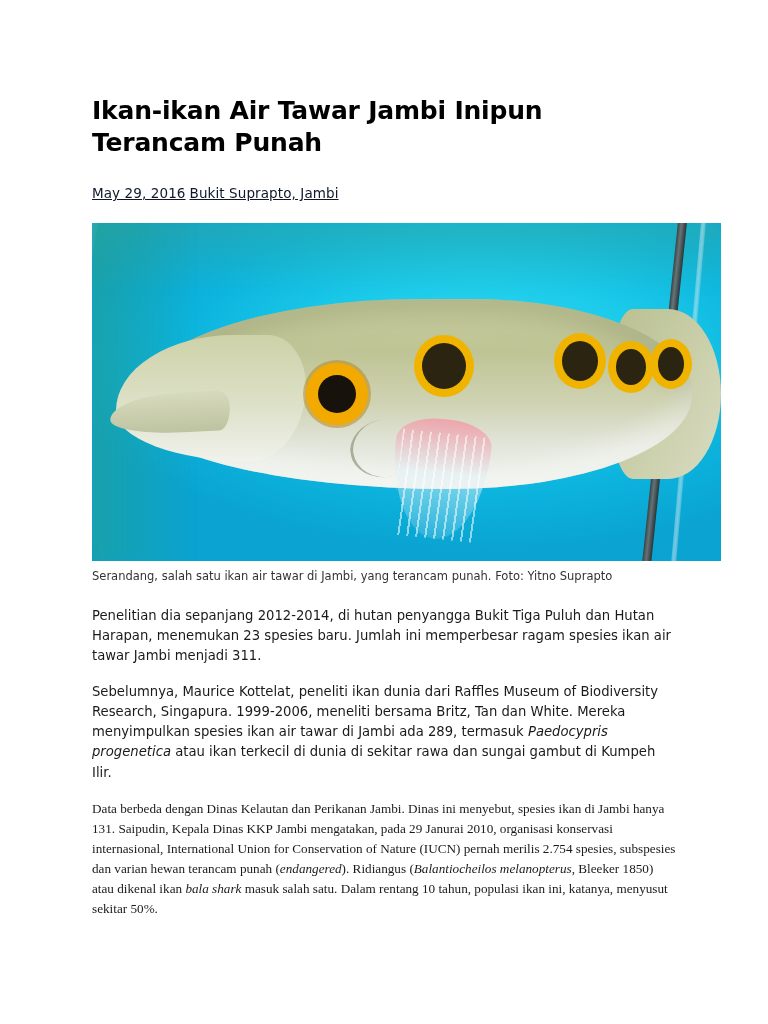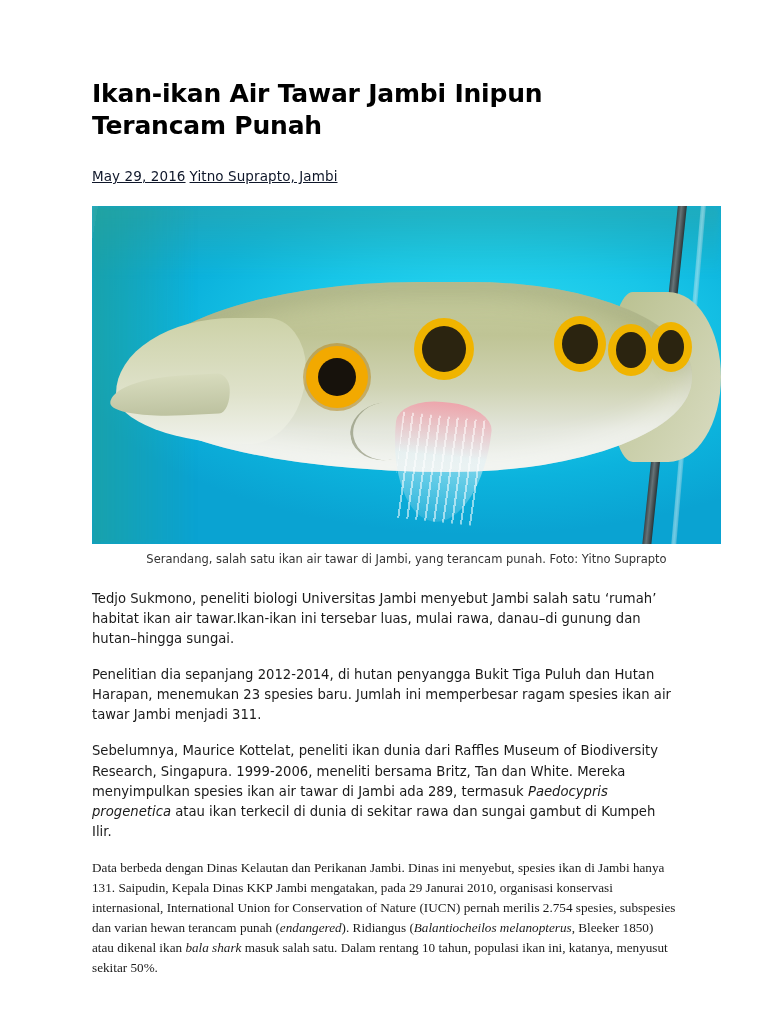--- a/index.html
+++ b/index.html
@@ -13,20 +13,21 @@
     font-family: "DejaVu Sans", sans-serif;
     color: #1a1a1a;
     overflow: hidden;
   }
   .page {
     position: relative;
     width: 768px;
     height: 764px;
     box-sizing: border-box;
     padding: 78px 92px 0 92px;
+    margin-top: 17px;
   }
   .article-title {
     font-size: 25px;
     line-height: 1.28;
     font-weight: bold;
     letter-spacing: -0.2px;
     margin: 0 0 26px 0;
     color: #000000;
     max-width: 520px;
   }
@@ -196,21 +197,20 @@
     height: 58px;
     border-left: 3px solid rgba(120,125,95,0.55);
     border-radius: 50%;
     transform: rotate(-10deg);
   }
   .caption {
     font-size: 11.5px;
     color: #333333;
     margin: 7px 0 0 0;
     line-height: 1.4;
-    text-align: center;
   }
   .body-copy {
     margin-top: 22px;
     width: 586px;
   }
   .body-copy p {
     font-size: 13.2px;
     line-height: 1.52;
     margin: 0 0 16px 0;
     color: #1a1a1a;
@@ -220,21 +220,21 @@
   em { font-style: italic; }
 </style>
 </head>
 <body>
 
 <div class="page">
 
   <h1 class="article-title">Ikan-ikan Air Tawar Jambi Inipun Terancam Punah</h1>
 
   <div class="byline">
-    <a href="#">May 29, 2016</a><span class="sep"> </span><a href="#">Yitno Suprapto, Jambi</a>
+    <a href="#">May 29, 2016</a><span class="sep"> </span><a href="#">Bukit Suprapto, Jambi</a>
   </div>
 
   <figure class="figure">
     <div class="photo">
       <div class="water"></div>
       <div class="algae-top"></div>
       <div class="algae-left"></div>
       <div class="rod"></div>
       <div class="rod2"></div>
       <div class="fish-tail"></div>
@@ -246,21 +246,20 @@
       <div class="eye"></div>
       <div class="spot s1"></div>
       <div class="spot s2"></div>
       <div class="spot s3"></div>
       <div class="spot s4"></div>
     </div>
     <figcaption class="caption">Serandang, salah satu ikan air tawar di Jambi, yang terancam punah. Foto: Yitno Suprapto</figcaption>
   </figure>
 
   <div class="body-copy">
-    <p>Tedjo Sukmono, peneliti biologi Universitas Jambi menyebut Jambi salah satu ‘rumah’ habitat ikan air tawar.Ikan-ikan ini tersebar luas, mulai rawa, danau–di gunung dan hutan–hingga sungai.</p>
     <p>Penelitian dia sepanjang 2012-2014, di hutan penyangga Bukit Tiga Puluh dan Hutan Harapan, menemukan 23 spesies baru. Jumlah ini memperbesar ragam spesies ikan air tawar Jambi menjadi 311.</p>
     <p>
       <span>Sebelumnya, Maurice Kottelat, peneliti ikan dunia dari Raffles Museum of Biodiversity Research, Singapura. 1999-2006, meneliti  bersama Britz, Tan dan White. Mereka menyimpulkan spesies ikan air tawar di Jambi ada 289, termasuk </span><em>Paedocypris progenetica</em><span> atau ikan terkecil di dunia di sekitar rawa dan sungai gambut di Kumpeh Ilir.</span>
     </p>
     <p>
       <span>Data berbeda dengan Dinas Kelautan dan Perikanan Jambi. Dinas ini menyebut, spesies ikan di Jambi hanya 131. Saipudin, Kepala Dinas KKP Jambi  mengatakan, pada 29 Janurai 2010, organisasi konservasi internasional, International Union for Conservation of Nature (IUCN) pernah merilis 2.754 spesies, subspesies dan varian hewan terancam punah (</span><em>endangered</em><span>). Ridiangus (</span><em>Balantiocheilos melanopterus</em><span>, Bleeker 1850) atau dikenal ikan </span><em>bala shark</em><span> masuk salah satu. Dalam rentang 10 tahun, populasi ikan ini, katanya, menyusut sekitar 50%.</span>
     </p>
   </div>
 
 </div>

